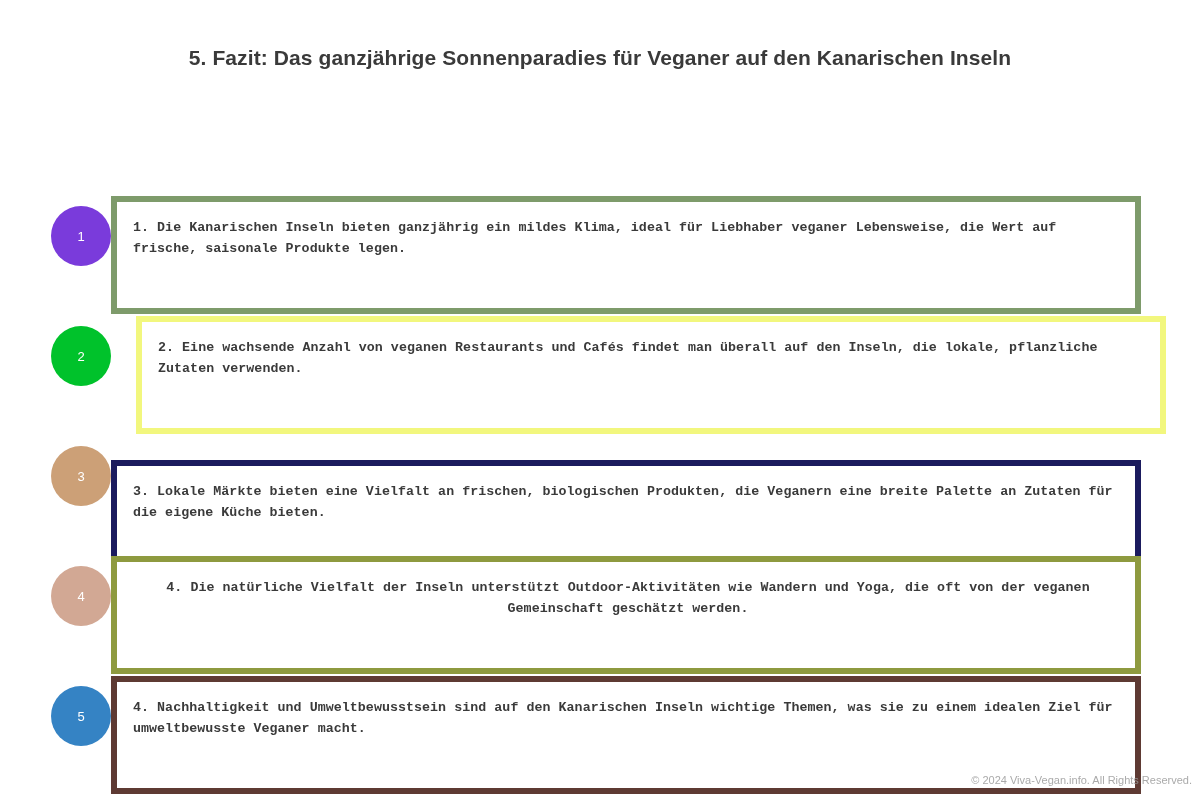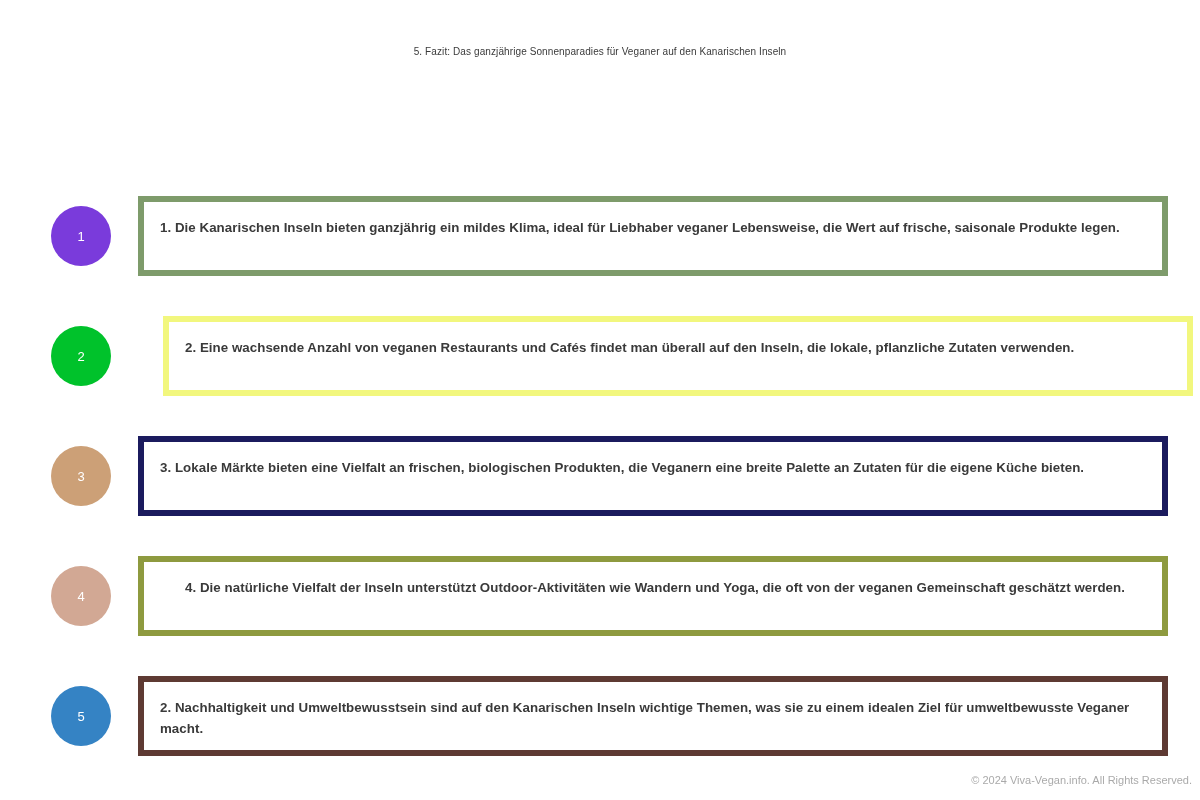--- a/index.html
+++ b/index.html
@@ -20,22 +20,22 @@
     width: 1200px;
     height: 800px;
   }
 
   .slide-title {
     position: absolute;
     top: 46px;
     left: 0;
     width: 1200px;
     text-align: center;
-    font-size: 10px;
-    font-weight: normal;
+    font-size: 21px;
+    font-weight: bold;
     color: #3a3a3a;
     letter-spacing: 0.1px;
   }
 
   .rows {
     position: absolute;
     top: 196px;
     left: 0;
     width: 1200px;
   }
@@ -61,28 +61,29 @@
 
   .badge-num {
     color: #ffffff;
     font-size: 13px;
     font-weight: normal;
     line-height: 1;
   }
 
   .callout {
     position: absolute;
-    left: 138px;
+    left: 111px;
     top: 0;
     width: 1030px;
-    height: 80px;
+    height: 118px;
     background: #ffffff;
     border-style: solid;
     border-width: 6px;
     box-sizing: border-box;
+    font-family: Liberation Mono, monospace;
   }
 
   .callout-text {
     position: absolute;
     left: 16px;
     top: 16px;
     right: 12px;
     font-size: 13.3px;
     font-weight: bold;
     color: #3a3a3a;
@@ -125,40 +126,40 @@
       </div>
       <div class="callout" style="border-color: rgb(242, 247, 126); margin-left: 25px;">
         <div class="callout-text">2. Eine wachsende Anzahl von veganen Restaurants und Cafés findet man überall auf den Inseln, die lokale, pflanzliche Zutaten verwenden.</div>
       </div>
     </div>
 
     <div class="row">
       <div class="badge" style="background-color: rgb(204, 160, 119);">
         <span class="badge-num">3</span>
       </div>
-      <div class="callout" style="border-color: rgb(27, 27, 94);">
+      <div class="callout" style="border-color: rgb(27, 27, 94); margin-top: 24px;">
         <div class="callout-text">3. Lokale Märkte bieten eine Vielfalt an frischen, biologischen Produkten, die Veganern eine breite Palette an Zutaten für die eigene Küche bieten.</div>
       </div>
     </div>
 
     <div class="row">
       <div class="badge" style="background-color: rgb(210, 168, 148);">
         <span class="badge-num">4</span>
       </div>
       <div class="callout" style="border-color: rgb(142, 154, 63); text-align: center;">
         <div class="callout-text">4. Die natürliche Vielfalt der Inseln unterstützt Outdoor-Aktivitäten wie Wandern und Yoga, die oft von der veganen Gemeinschaft geschätzt werden.</div>
       </div>
     </div>
 
     <div class="row">
       <div class="badge" style="background-color: rgb(53, 131, 196);">
         <span class="badge-num">5</span>
       </div>
       <div class="callout" style="border-color: rgb(94, 58, 51);">
-        <div class="callout-text">2. Nachhaltigkeit und Umweltbewusstsein sind auf den Kanarischen Inseln wichtige Themen, was sie zu einem idealen Ziel für umweltbewusste Veganer macht.</div>
+        <div class="callout-text">4. Nachhaltigkeit und Umweltbewusstsein sind auf den Kanarischen Inseln wichtige Themen, was sie zu einem idealen Ziel für umweltbewusste Veganer macht.</div>
       </div>
     </div>
 
   </div>
 
   <div class="footer">© 2024 Viva-Vegan.info. All Rights Reserved.</div>
 
 </div>
 
 </body></html>

